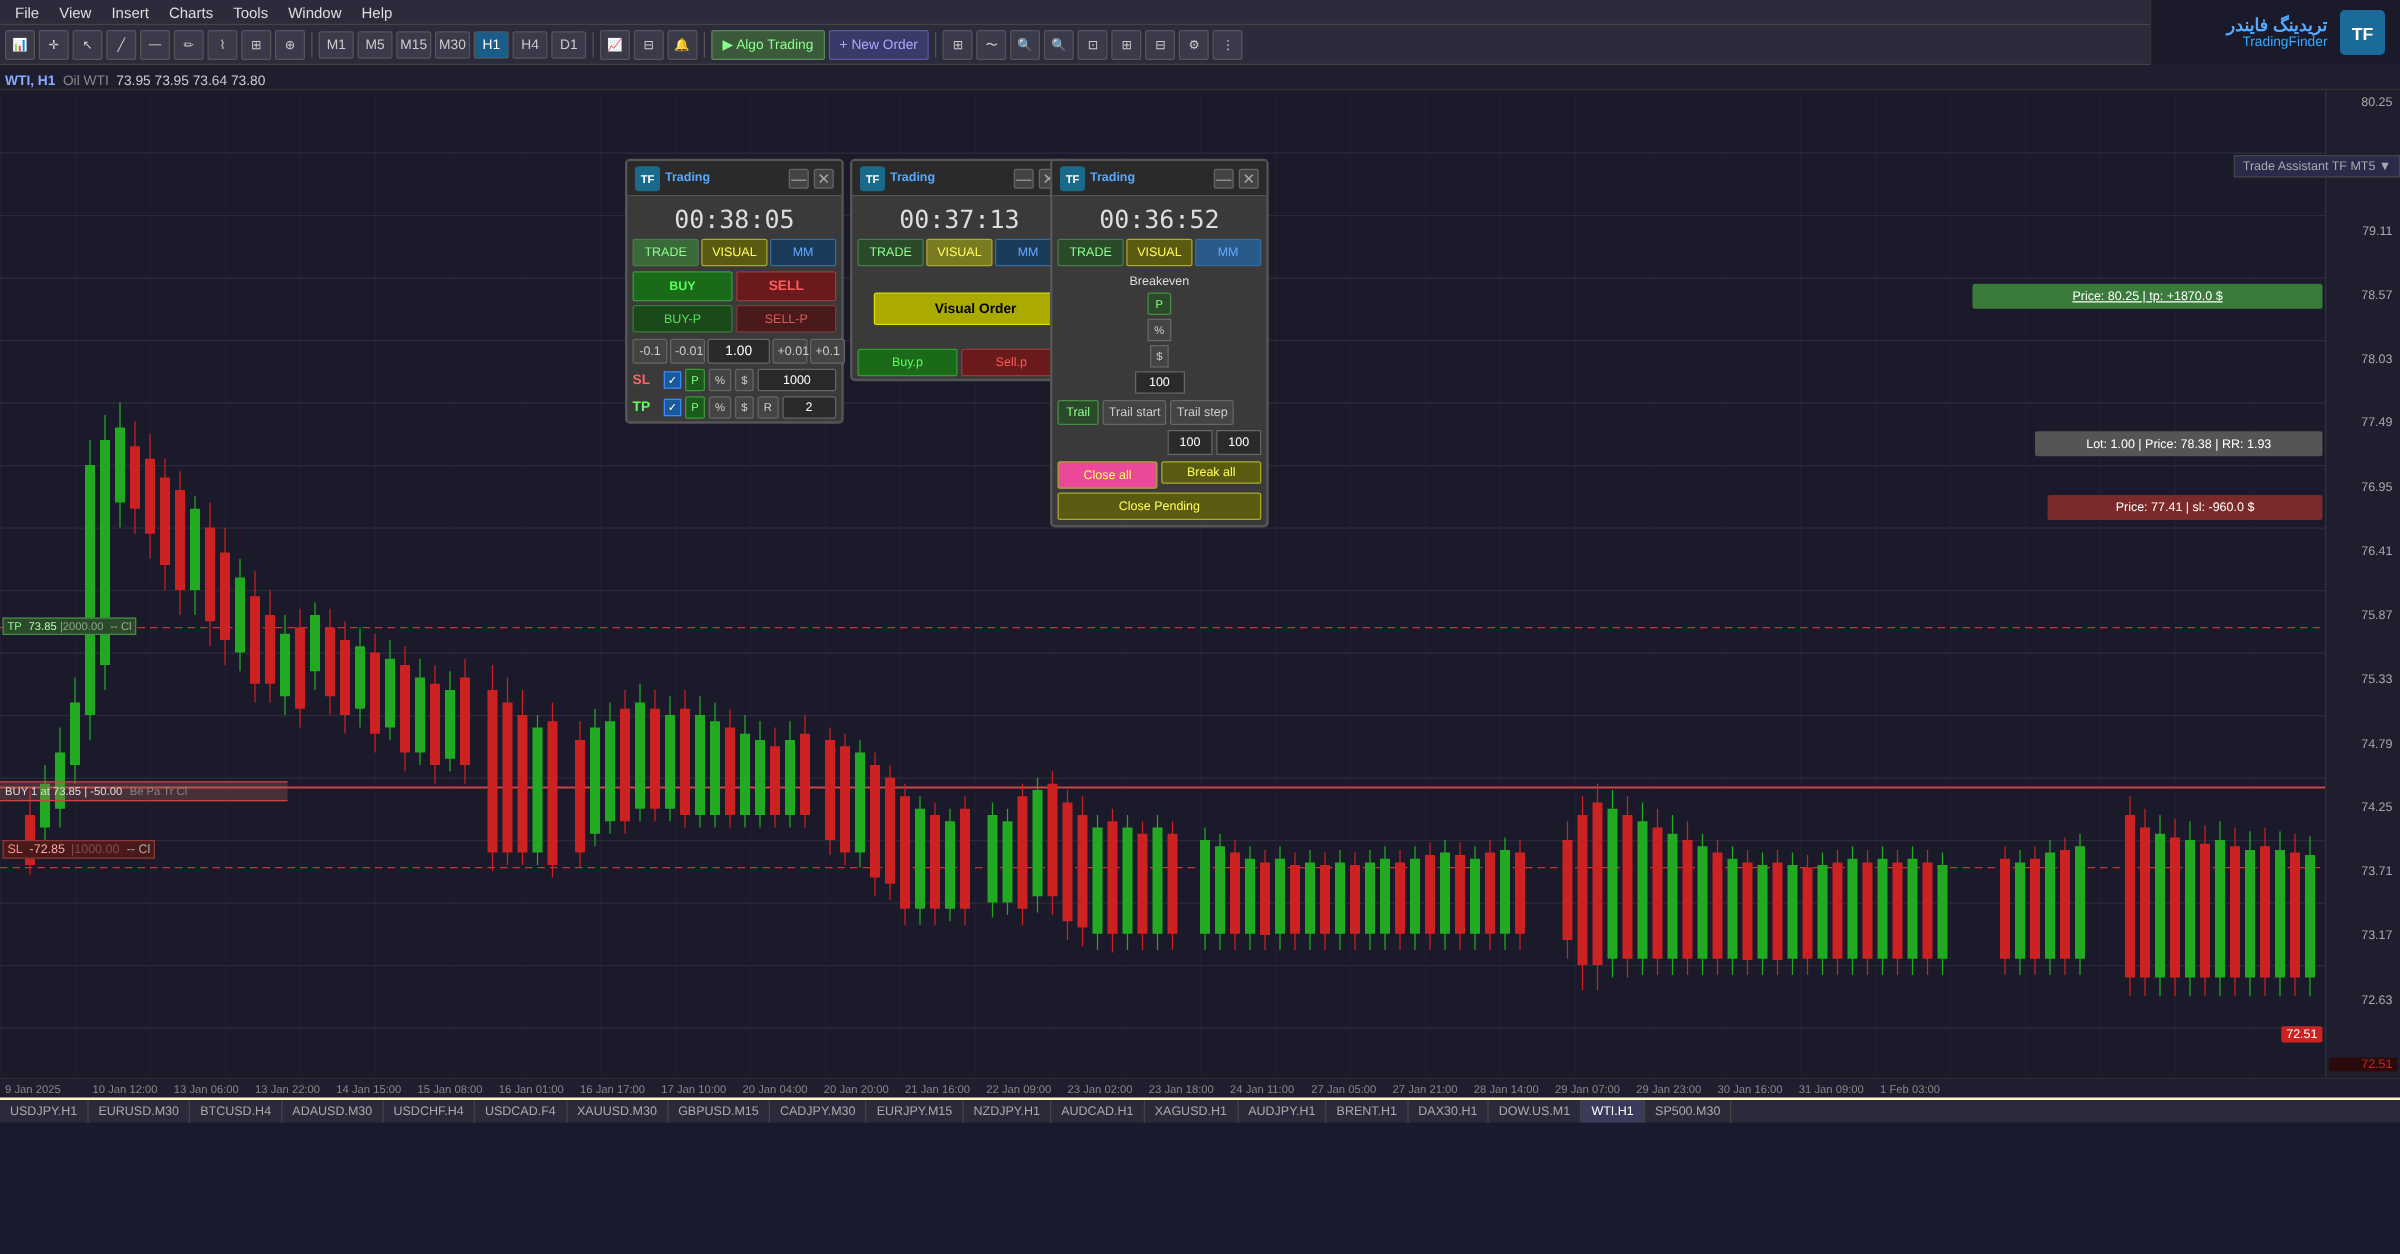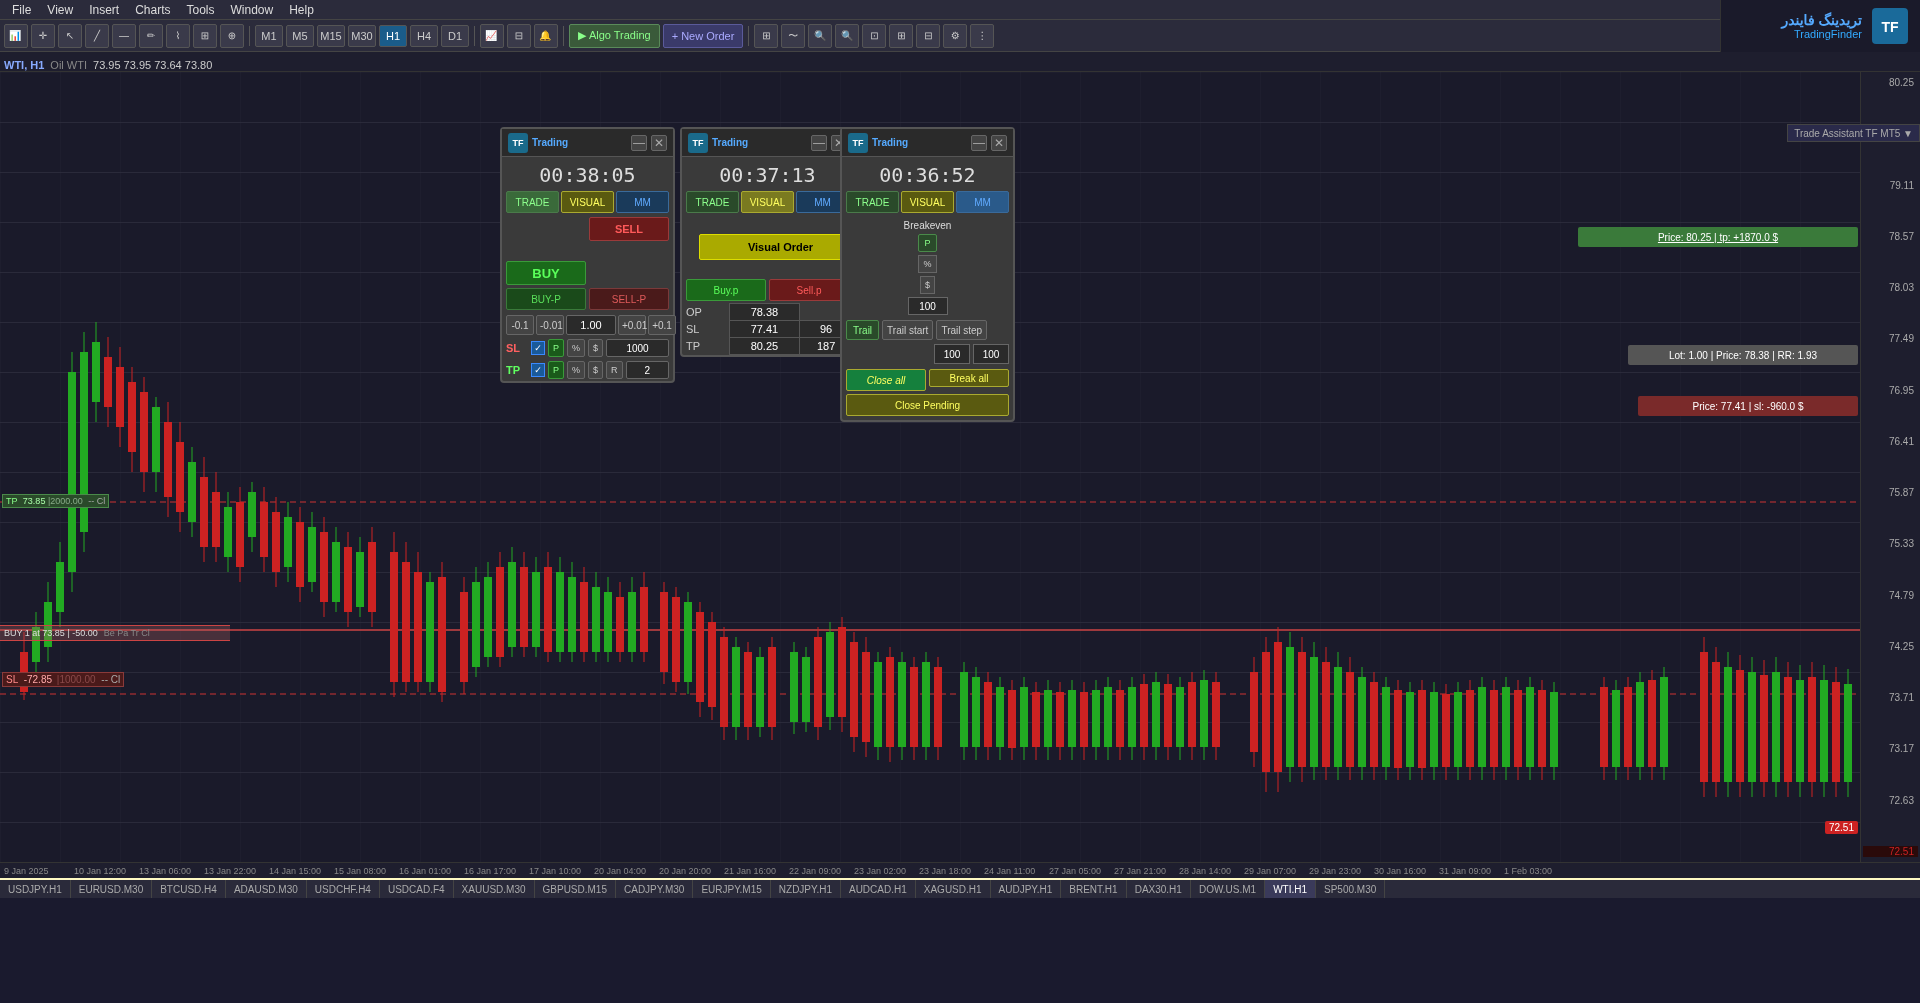--- a/index.html
+++ b/index.html
@@ -297,25 +297,24 @@
       display: flex;
       gap: 3px;
       padding: 0 4px 3px;
     }
     .buy-btn {
       flex: 1;
       height: 24px;
       background: #1a6a1a;
       border: 1px solid #3a9a3a;
       color: #5aff5a;
-      font-size: 13px;
+      font-size: 10px;
       font-weight: bold;
       cursor: pointer;
       border-radius: 2px;
-      margin-top: 44px;
     }
     .sell-btn {
       flex: 1;
       height: 24px;
       background: #6a1a1a;
       border: 1px solid #9a3a3a;
       color: #ff5a5a;
       font-size: 11px;
       font-weight: bold;
       cursor: pointer;
@@ -562,27 +561,26 @@
       text-align: center;
     }
     .close-break-row {
       display: flex;
       gap: 3px;
       padding: 3px 4px;
     }
     .close-all-btn {
       flex: 1;
       height: 22px;
-      background: #15803d;
+      background: #ec4899;
       border: 1px solid #aaaa30;
       color: #ffff60;
       font-size: 10px;
       cursor: pointer;
       border-radius: 2px;
-      font-style: italic;
     }
     .break-all-btn {
       flex: 1;
       height: 18px;
       background: #5a5a10;
       border: 1px solid #aaaa30;
       color: #ffff60;
       font-size: 10px;
       cursor: pointer;
       border-radius: 2px;
@@ -1212,39 +1210,20 @@
     <div class="panel-tabs">
       <div class="panel-tab">TRADE</div>
       <div class="panel-tab yellow active">VISUAL</div>
       <div class="panel-tab blue">MM</div>
     </div>
     <button class="visual-order-btn">Visual Order</button>
     <div class="buysell-row">
       <button class="vis-buy-btn">Buy.p</button>
       <button class="vis-sell-btn">Sell.p</button>
     </div>
-    <table class="op-sl-tp-table">
-      <tbody>
-          <tr>
-        <td>OP</td>
-        <td class="val">78.38</td>
-        <td></td>
-      </tr>
-      <tr>
-        <td>SL</td>
-        <td class="val">77.41</td>
-        <td class="val">96</td>
-      </tr>
-      <tr>
-        <td>TP</td>
-        <td class="val">80.25</td>
-        <td class="val">187</td>
-      </tr>
-    </tbody>
-      </table>
   </div>
 
   <div class="trading-panel" style="left: 840px; top: 55px; width: 175px;">
     <div class="panel-header">
       <div class="panel-logo">
         <div class="panel-logo-icon">TF</div>
         <span class="panel-logo-text">Trading</span>
       </div>
       <div class="panel-controls">
         <div class="panel-ctrl-btn">—</div>

